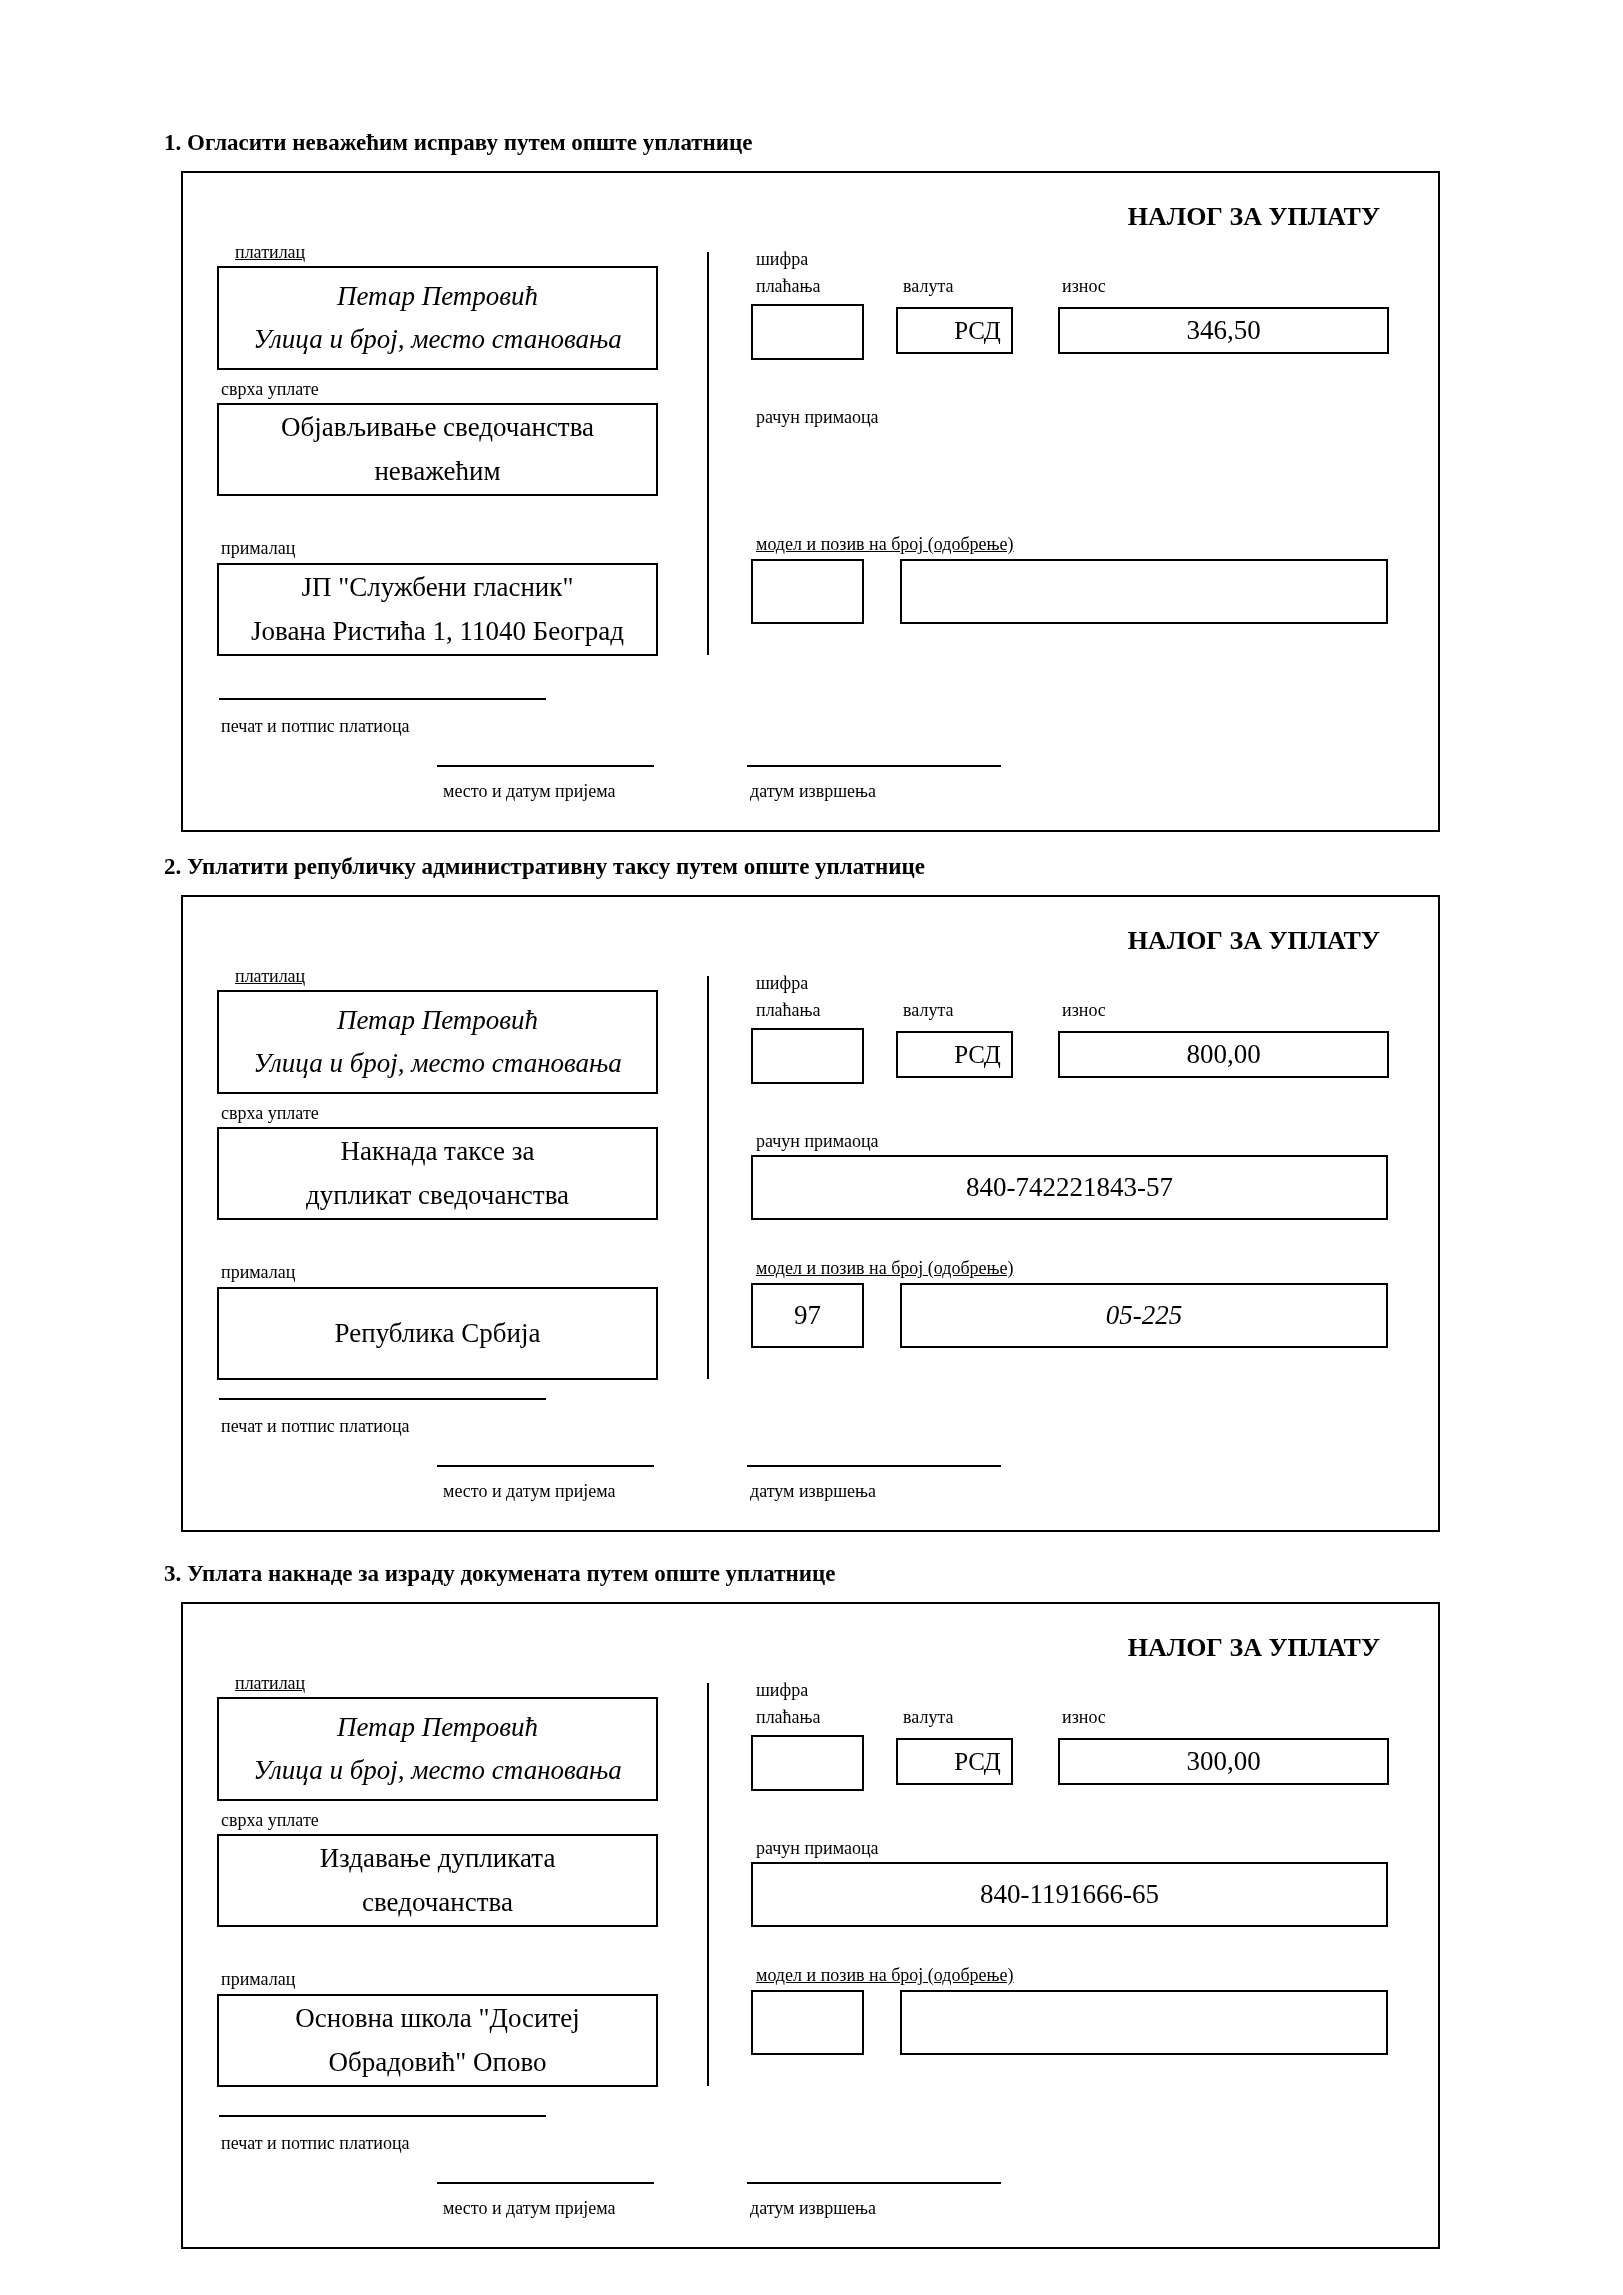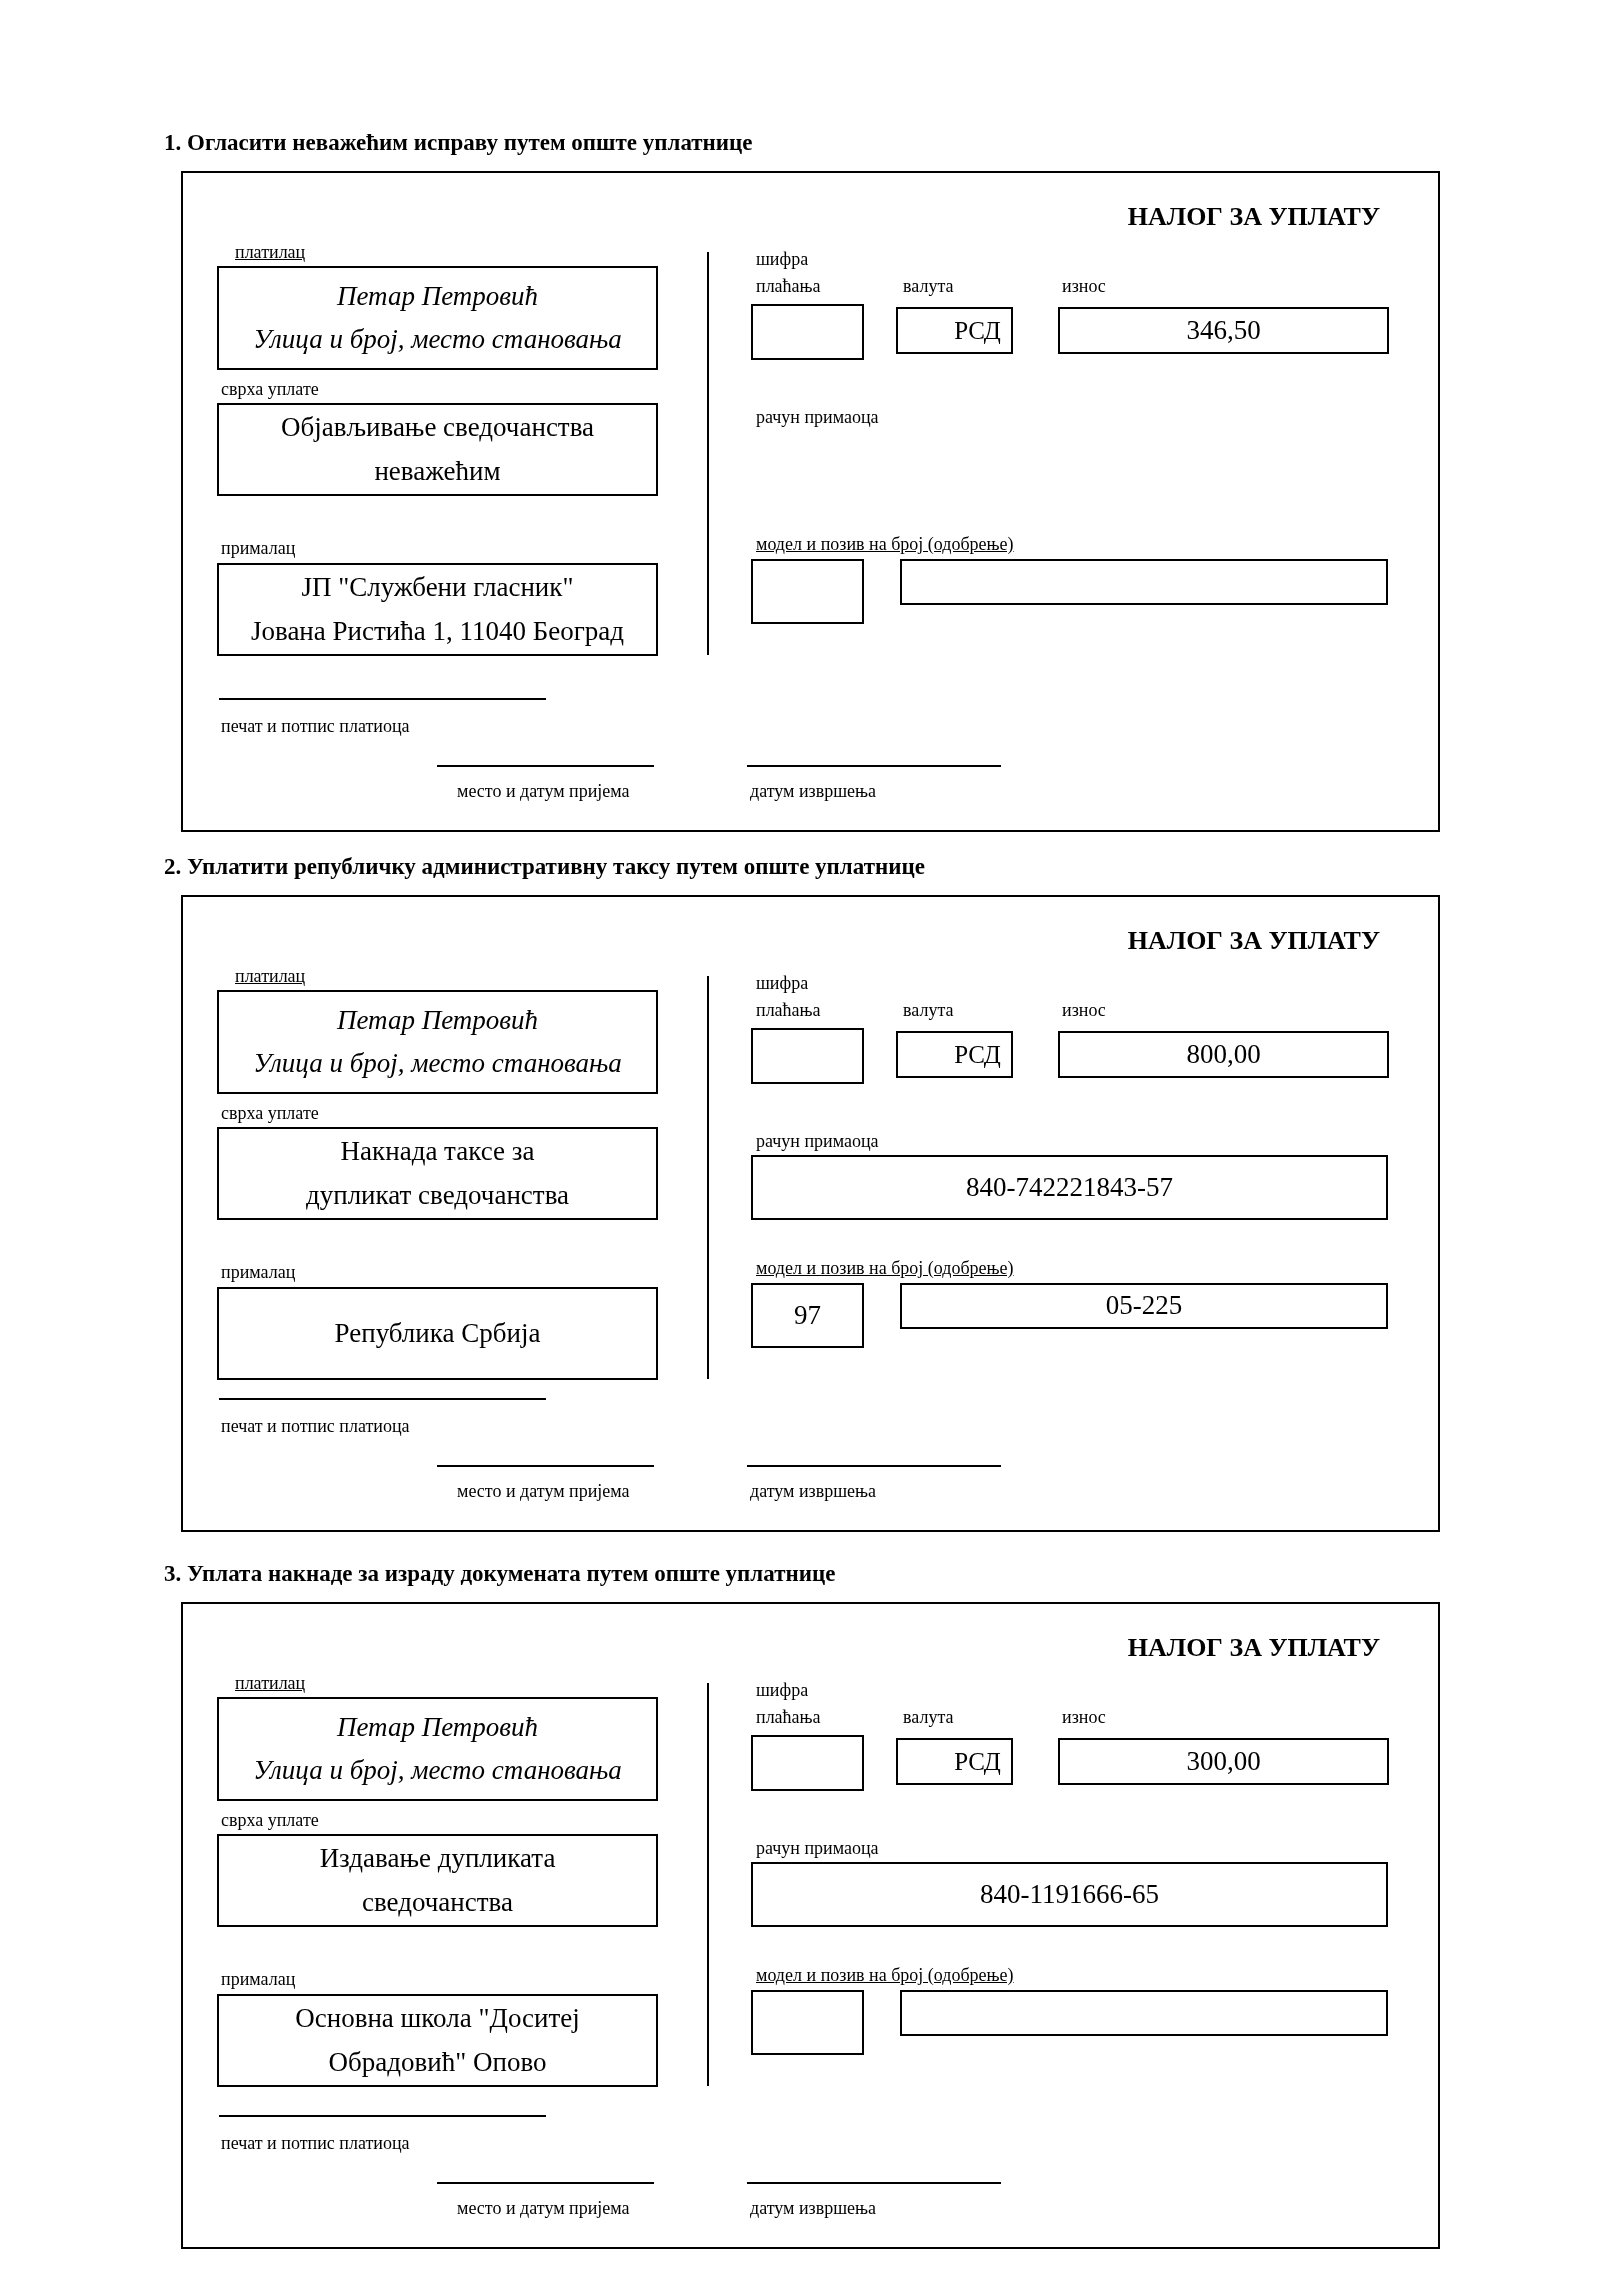--- a/index.html
+++ b/index.html
@@ -89,21 +89,21 @@
   .code-label-2   { left: 573px;  top: 103px; }
   .currency-label { left: 720px; top: 103px; }
   .amount-label   { left: 879px; top: 103px; }
   .code-box       { left: 568px;  top: 131px; width: 113px;  height: 56px; }
   .currency-box   { left: 713px; top: 134px; width: 117px;  height: 47px; font-size: 25px; padding-left: 46px; }
   .amount-box     { left: 875px; top: 134px; width: 331px;  height: 47px; }
   .account-label  { left: 573px;  top: 234px; }
   .account-box    { left: 568px;  top: 258px; width: 637px; height: 65px; }
   .model-label    { left: 573px;  top: 361px; text-decoration: underline; }
   .model-box      { left: 568px;  top: 386px; width: 113px;  height: 65px; }
-  .reference-box  { left: 717px; top: 386px; width: 488px;  height: 46px; }
+  .reference-box  { left: 717px; top: 386px; width: 488px;  height: 65px; font-style: italic; }
 
   
   .sig-line {
     position: absolute;
     left: 36px; bottom: 130px;
     width: 327px; height: 0;
     border-top: 2.9px solid #000;
   }
   .stamp-label { left: 38px; bottom: 93px; }
   .receipt-line {
@@ -111,21 +111,21 @@
     left: 254px; bottom: 63px;
     width: 217px; height: 0;
     border-top: 2.3px solid #000;
   }
   .execution-line {
     position: absolute;
     left: 564px; bottom: 63px;
     width: 254px; height: 0;
     border-top: 2.3px solid #000;
   }
-  .receipt-label   { left: 274px; bottom: 28px; }
+  .receipt-label   { left: 260px; bottom: 28px; }
   .execution-label { left: 567px; bottom: 28px; }
 </style>
 </head>
 <body>
 
 <div class="page">
 
 
   <div class="section-heading" id="heading1">1. Огласити неважећим исправу путем опште уплатнице</div>
 

